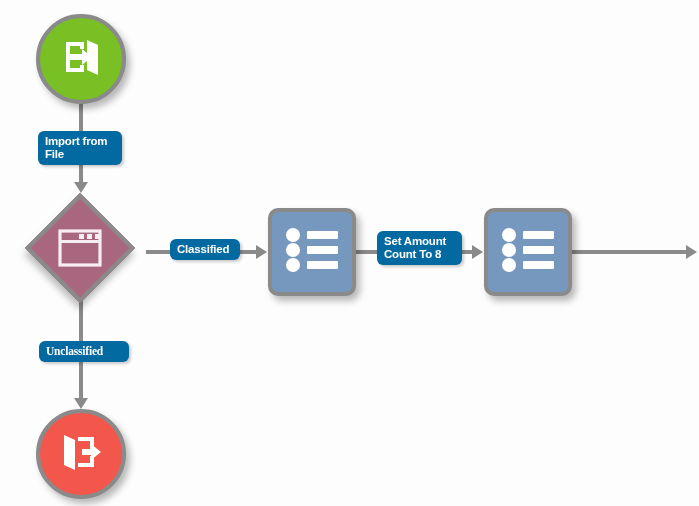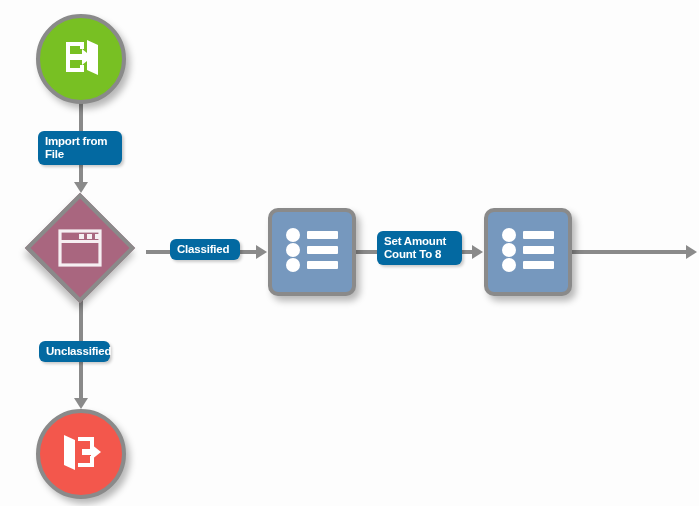--- a/index.html
+++ b/index.html
@@ -162,21 +162,21 @@
 
         <rect x="22" y="6" width="5" height="5" fill="#f6eff2"></rect>
         <rect x="30" y="6" width="5" height="5" fill="#f6eff2"></rect>
         <rect x="38" y="6" width="4" height="5" fill="#f6eff2"></rect>
       </svg>
     </span>
   </div>
 
   <div class="edge-label" style="left:170px; top:239px; width:70px;">Classified</div>
 
-  <div class="edge-label" style="left:39px; top:341px; width:71px;">Unclassified</div>
+  <div class="edge-label" style="left:39px; top:341px; width:90px;font-family:Liberation Serif, serif;">Unclassified</div>
 
   <div class="square-node" style="left:268px; top:208px; width:88px; height:88px;">
     <span>
       <svg width="56" height="48" viewBox="0 0 56 48" aria-hidden="true">
         <circle cx="9" cy="9" r="7" fill="#ffffff"></circle>
         <circle cx="9" cy="24" r="7" fill="#ffffff"></circle>
         <circle cx="9" cy="39" r="7" fill="#ffffff"></circle>
         <rect x="23" y="5" width="31" height="8" rx="1" fill="#ffffff"></rect>
         <rect x="23" y="20" width="31" height="8" rx="1" fill="#ffffff"></rect>
         <rect x="23" y="35" width="31" height="8" rx="1" fill="#ffffff"></rect>

